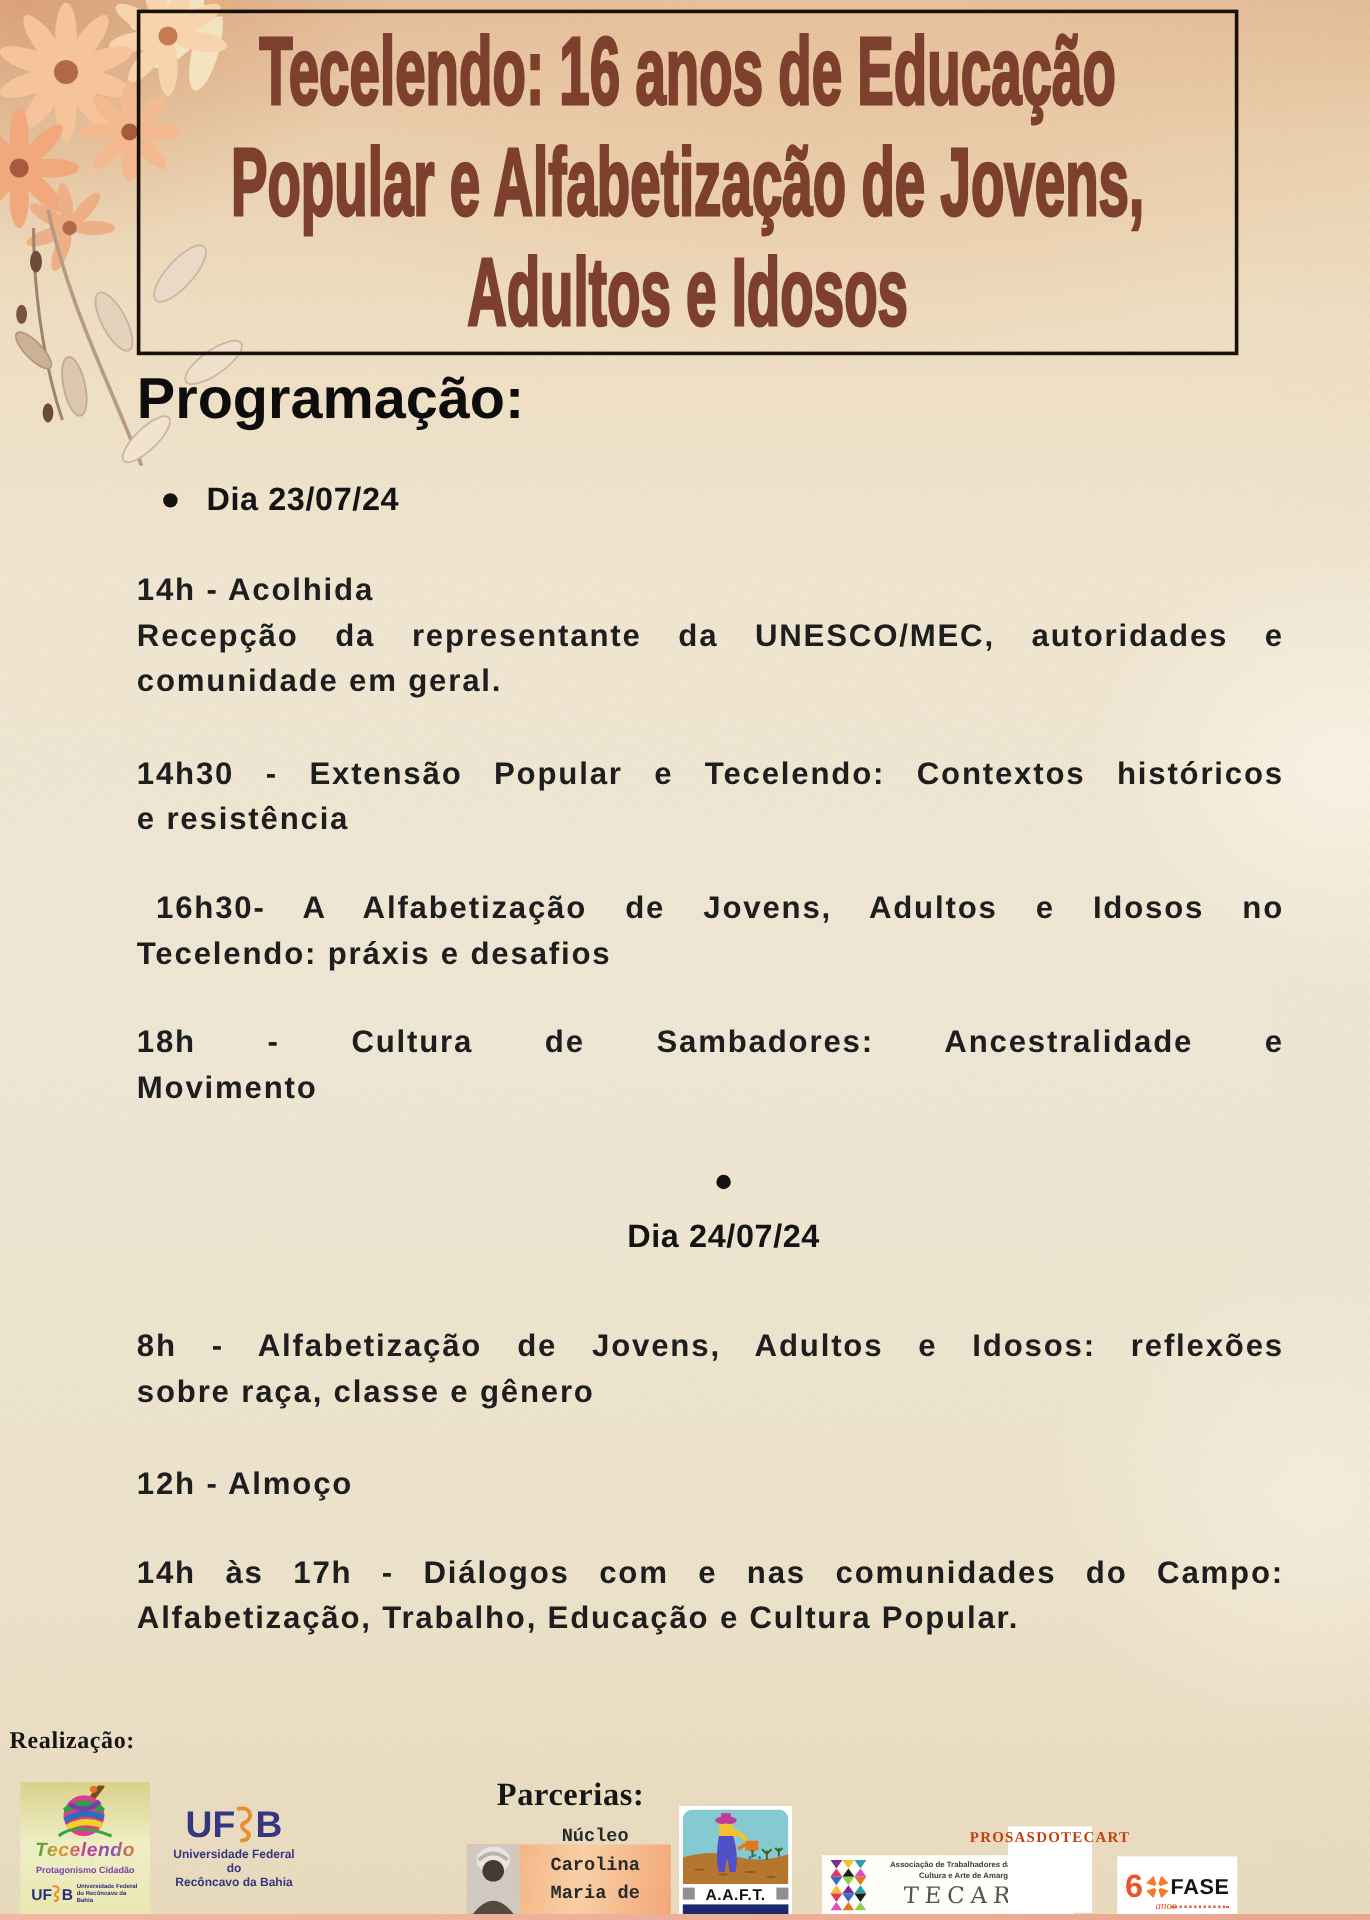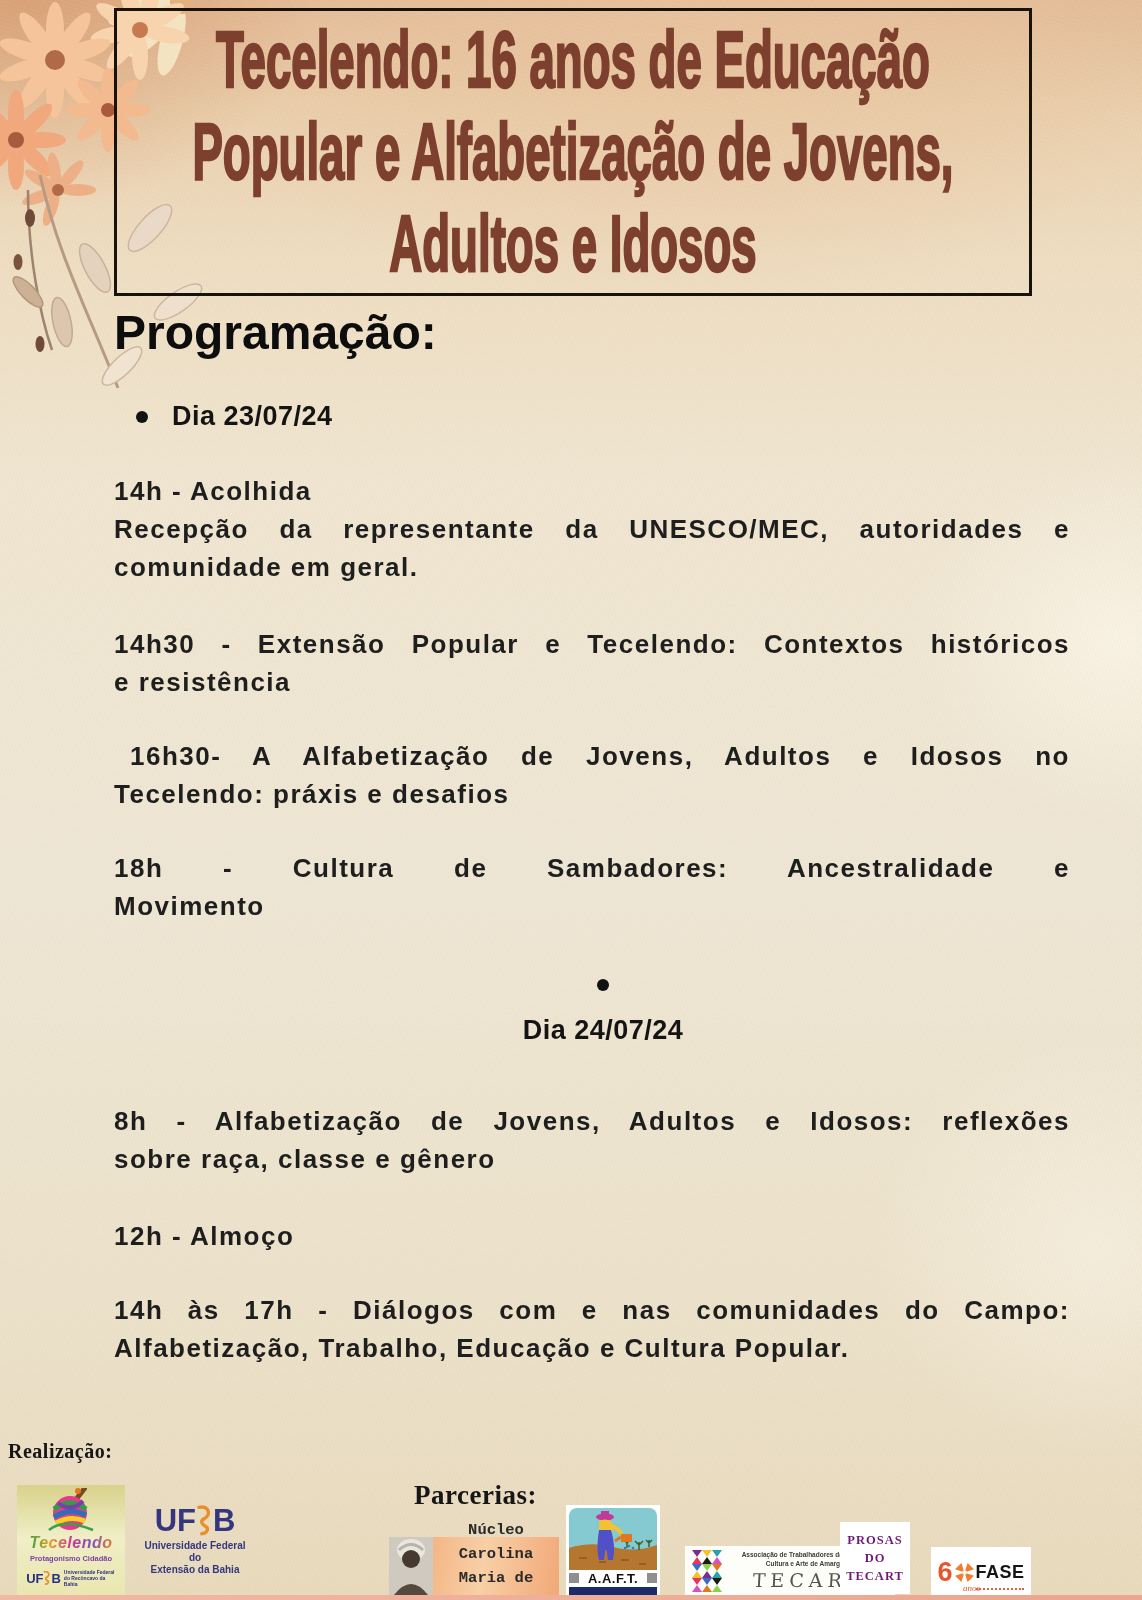--- a/index.html
+++ b/index.html
@@ -66,22 +66,22 @@
     font-size:13px;font-weight:800;color:#101010;letter-spacing:.5px;}
   .aaft-name::before,.aaft-name::after{content:"";width:10px;height:10px;background:#8f8f8f;position:absolute;top:3px;}
   .aaft-name::before{left:0;} .aaft-name::after{right:0;}
   .aaft-base{height:10px;background:#1c2a6b;}
   
   .tecart{left:685px;top:1546px;width:210px;height:50px;background:#fdfdfa;display:flex;align-items:center;gap:7px;padding:3px 7px;}
   .tecart-col{flex:1;text-align:center;}
   .tecart-small{font-size:6.5px;font-weight:bold;color:#3c3c3c;line-height:1.3;}
   .tecart-name{font-family:"DejaVu Serif",serif;font-size:19px;color:#55544c;letter-spacing:5px;transform:skewX(-3deg);margin-top:1px;}
   
-  .prosas{left:840px;top:1522px;width:70px;height:72px;background:#fff;display:flex;flex-direction:column;justify-content:center;
-    text-align:center;font-family:"Liberation Serif",serif;font-size:12.5px;font-weight:bold;color:#701a75;line-height:1.45;letter-spacing:1px;}
+  .prosas{left:840px;top:1522px;width:70px;height:72px;background:#fff;display:flex;flex-direction:row;justify-content:center;
+    text-align:center;font-family:"Liberation Serif",serif;font-size:12.5px;font-weight:bold;color:#c2410c;line-height:1.45;letter-spacing:1px;}
   
   .fase{left:931px;top:1547px;width:100px;height:50px;background:#fff;display:flex;align-items:center;justify-content:center;gap:1px;position:relative;}
   .fase-6{font-size:27px;font-weight:bold;color:#e8552c;line-height:1;}
   .fase-name{font-size:18px;font-weight:800;color:#151515;letter-spacing:.5px;}
   .fase-anos{position:absolute;left:32px;bottom:4px;font-size:9px;font-style:italic;color:#e8552c;font-family:"Liberation Serif",serif;}
   .fase-dots{position:absolute;right:7px;bottom:7px;width:48px;border-bottom:2px dotted #e06040;}
   .bottom-strip{position:absolute;left:0;right:0;bottom:0;height:5px;z-index:3;background:linear-gradient(90deg,#f2b8a4,#eaa68e);}
 </style>
 </head>
 <body>
@@ -255,21 +255,21 @@
   <div class="logo ufrb">
     <div class="ufrb-abbr">
       <span>UF</span>
         <svg width="17" height="31" viewBox="0 0 18 32">
           <path d="M3,2 C14,0 16,10 9,14 C4,16 6,20 10,22 C14,24 12,30 6,30" stroke="#e78f2d" stroke-width="3.5" fill="none" stroke-linecap="round"></path>
         </svg>
         <span>B</span>
     </div>
     <div class="ufrb-name">
       <span class="line">Universidade Federal do</span>
-      <span class="line">Extensão da Bahia</span>
+      <span class="line">Recôncavo da Bahia</span>
     </div>
   </div>
 
   <div class="logo nucleo">
     <svg width="44" height="58" viewBox="0 0 44 58">
       <rect width="44" height="58" fill="#cfc9c0"></rect>
       <ellipse cx="22" cy="13" rx="14" ry="11" fill="#e9e6df"></ellipse>
       <circle cx="22" cy="22" r="9" fill="#463a30"></circle>
       <path d="M5,58 Q22,36 39,58 Z" fill="#55483c"></path>
       <path d="M10,13 Q22,2 34,13" stroke="#b8b2a8" stroke-width="3" fill="none"></path>

